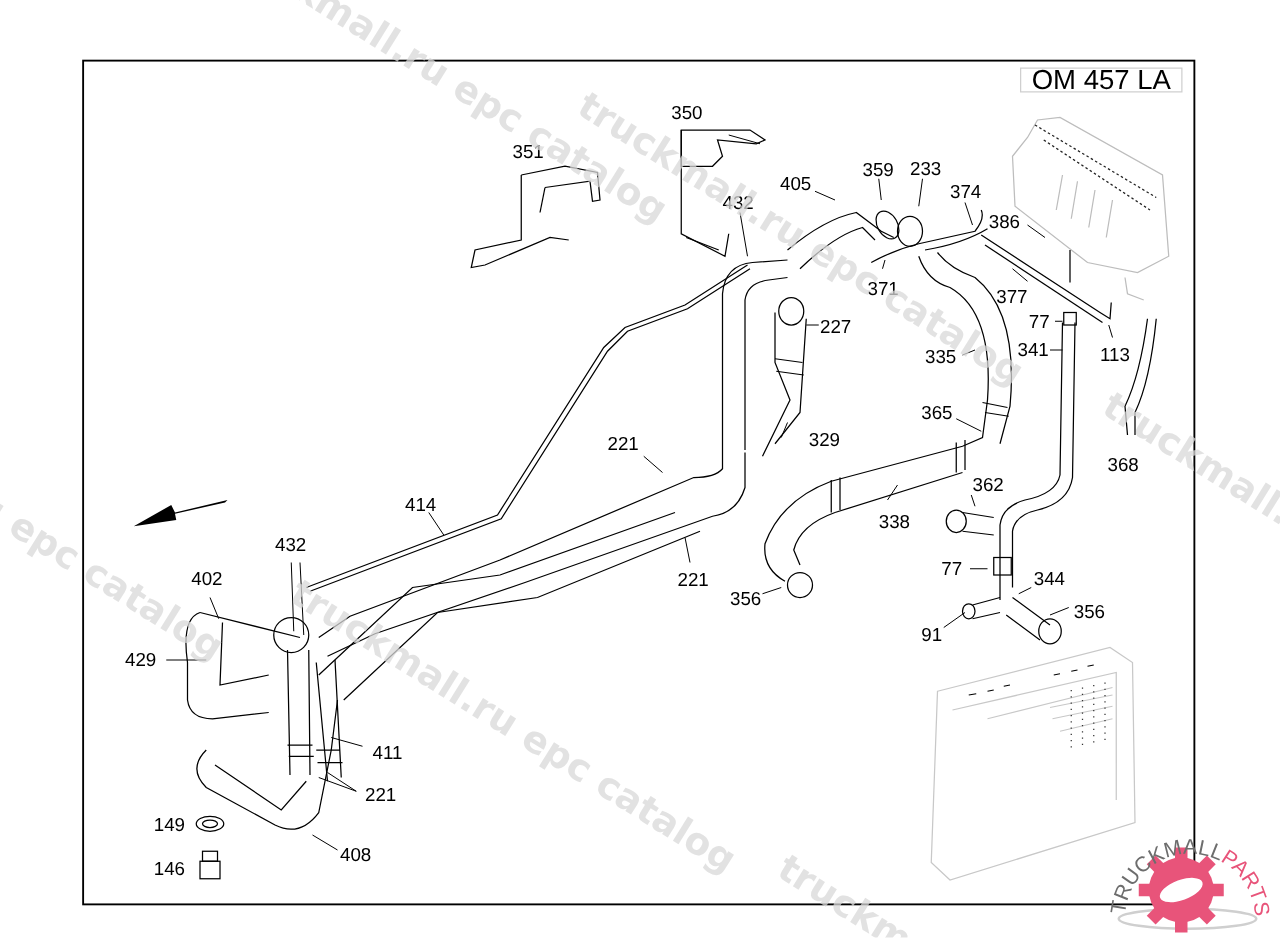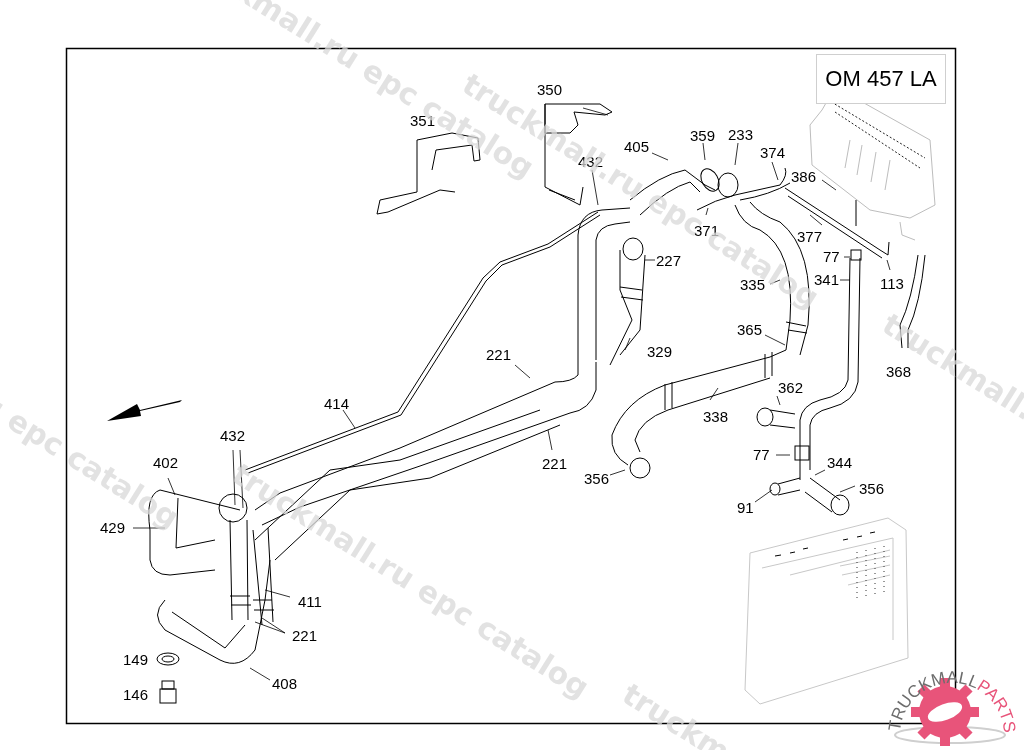--- a/index.html
+++ b/index.html
@@ -1,20 +1,20 @@
 <!DOCTYPE html>
 <html><head>
 <meta charset="utf-8">
 <style>
   html, body { margin:0; padding:0; background:#ffffff; }
   body { width:1024px; height:750px; position:relative; overflow:hidden; font-family:"Liberation Sans", sans-serif; }
   #stage { position:absolute; left:0; top:0; width:1024px; height:750px; }
   svg text.lbl { font-family:"Liberation Sans", sans-serif; font-size:15px; fill:#000; }
   svg text.wm { font-family:"DejaVu Sans", sans-serif; font-size:30px; font-weight:bold; fill:#d9d9d9; opacity:0.75; }
-  .model-box { position:absolute; left:816px; top:54px; width:130px; height:50px; border:1px solid #cfcfcf; box-sizing:border-box; background:#fff; display:flex; align-items:center; justify-content:center; font-size:22px; color:#000; font-family:"Liberation Sans", sans-serif; }
+  .model-box { position:absolute; left:816px; top:54px; width:130px; height:20px; border:1px solid #cfcfcf; box-sizing:border-box; background:#fff; display:flex; align-items:center; justify-content:center; font-size:22px; color:#000; font-family:"Liberation Sans", sans-serif; }
 </style>
 </head>
 <body>
 
 <div id="stage">
 <svg width="1024" height="750" viewBox="0 0 1024 750" xmlns="http://www.w3.org/2000/svg">
 
   <rect x="66.5" y="48.5" width="889" height="675" fill="none" stroke="#000" stroke-width="1.5"></rect>
 
   <g fill="none" stroke="#bdbdbd" stroke-width="1">

